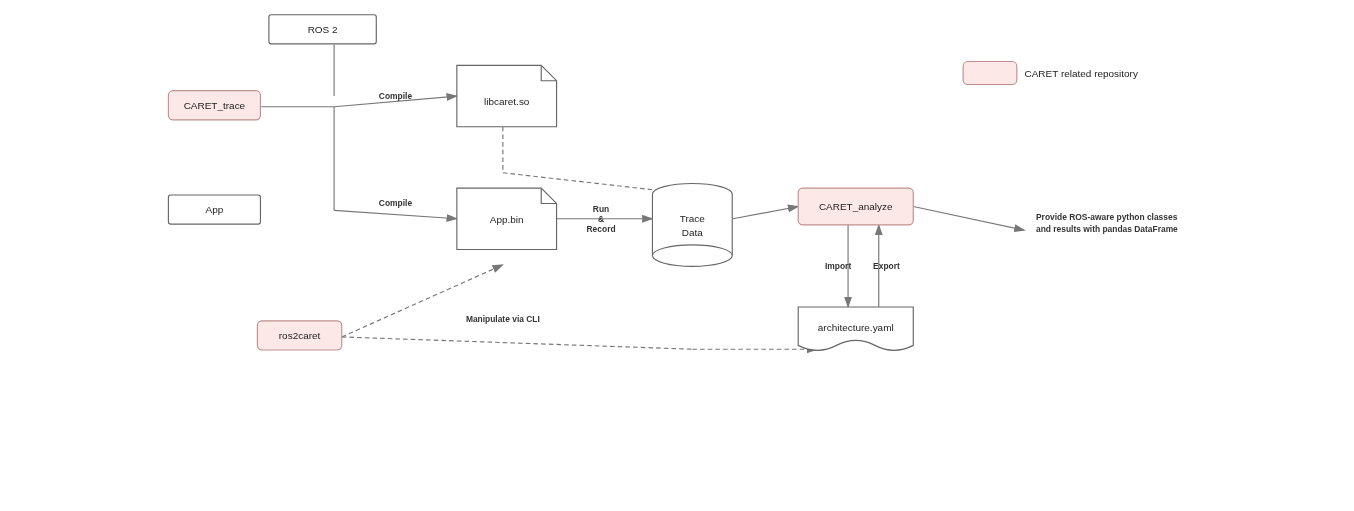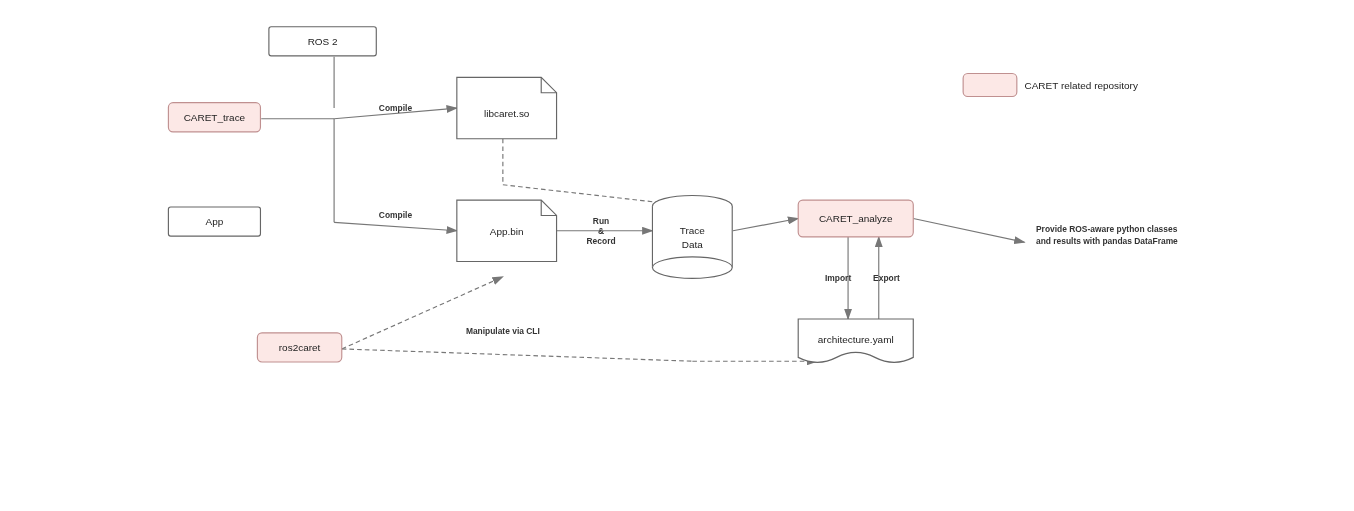--- a/index.html
+++ b/index.html
@@ -6,21 +6,21 @@
     body {
       background: #fff;
       font-family: Arial, sans-serif;
       width: 1354px;
       height: 511px;
       overflow: hidden;
       position: relative;
     }
     .diagram-container {
       position: absolute;
-      top: 16px; left: 0;
+      top: 4px; left: 0;
       width: 1354px;
       height: 392px;
     }
     svg {
       width: 100%;
       height: 100%;
     }
     .node-rect {
       fill: white;
       stroke: #666;

